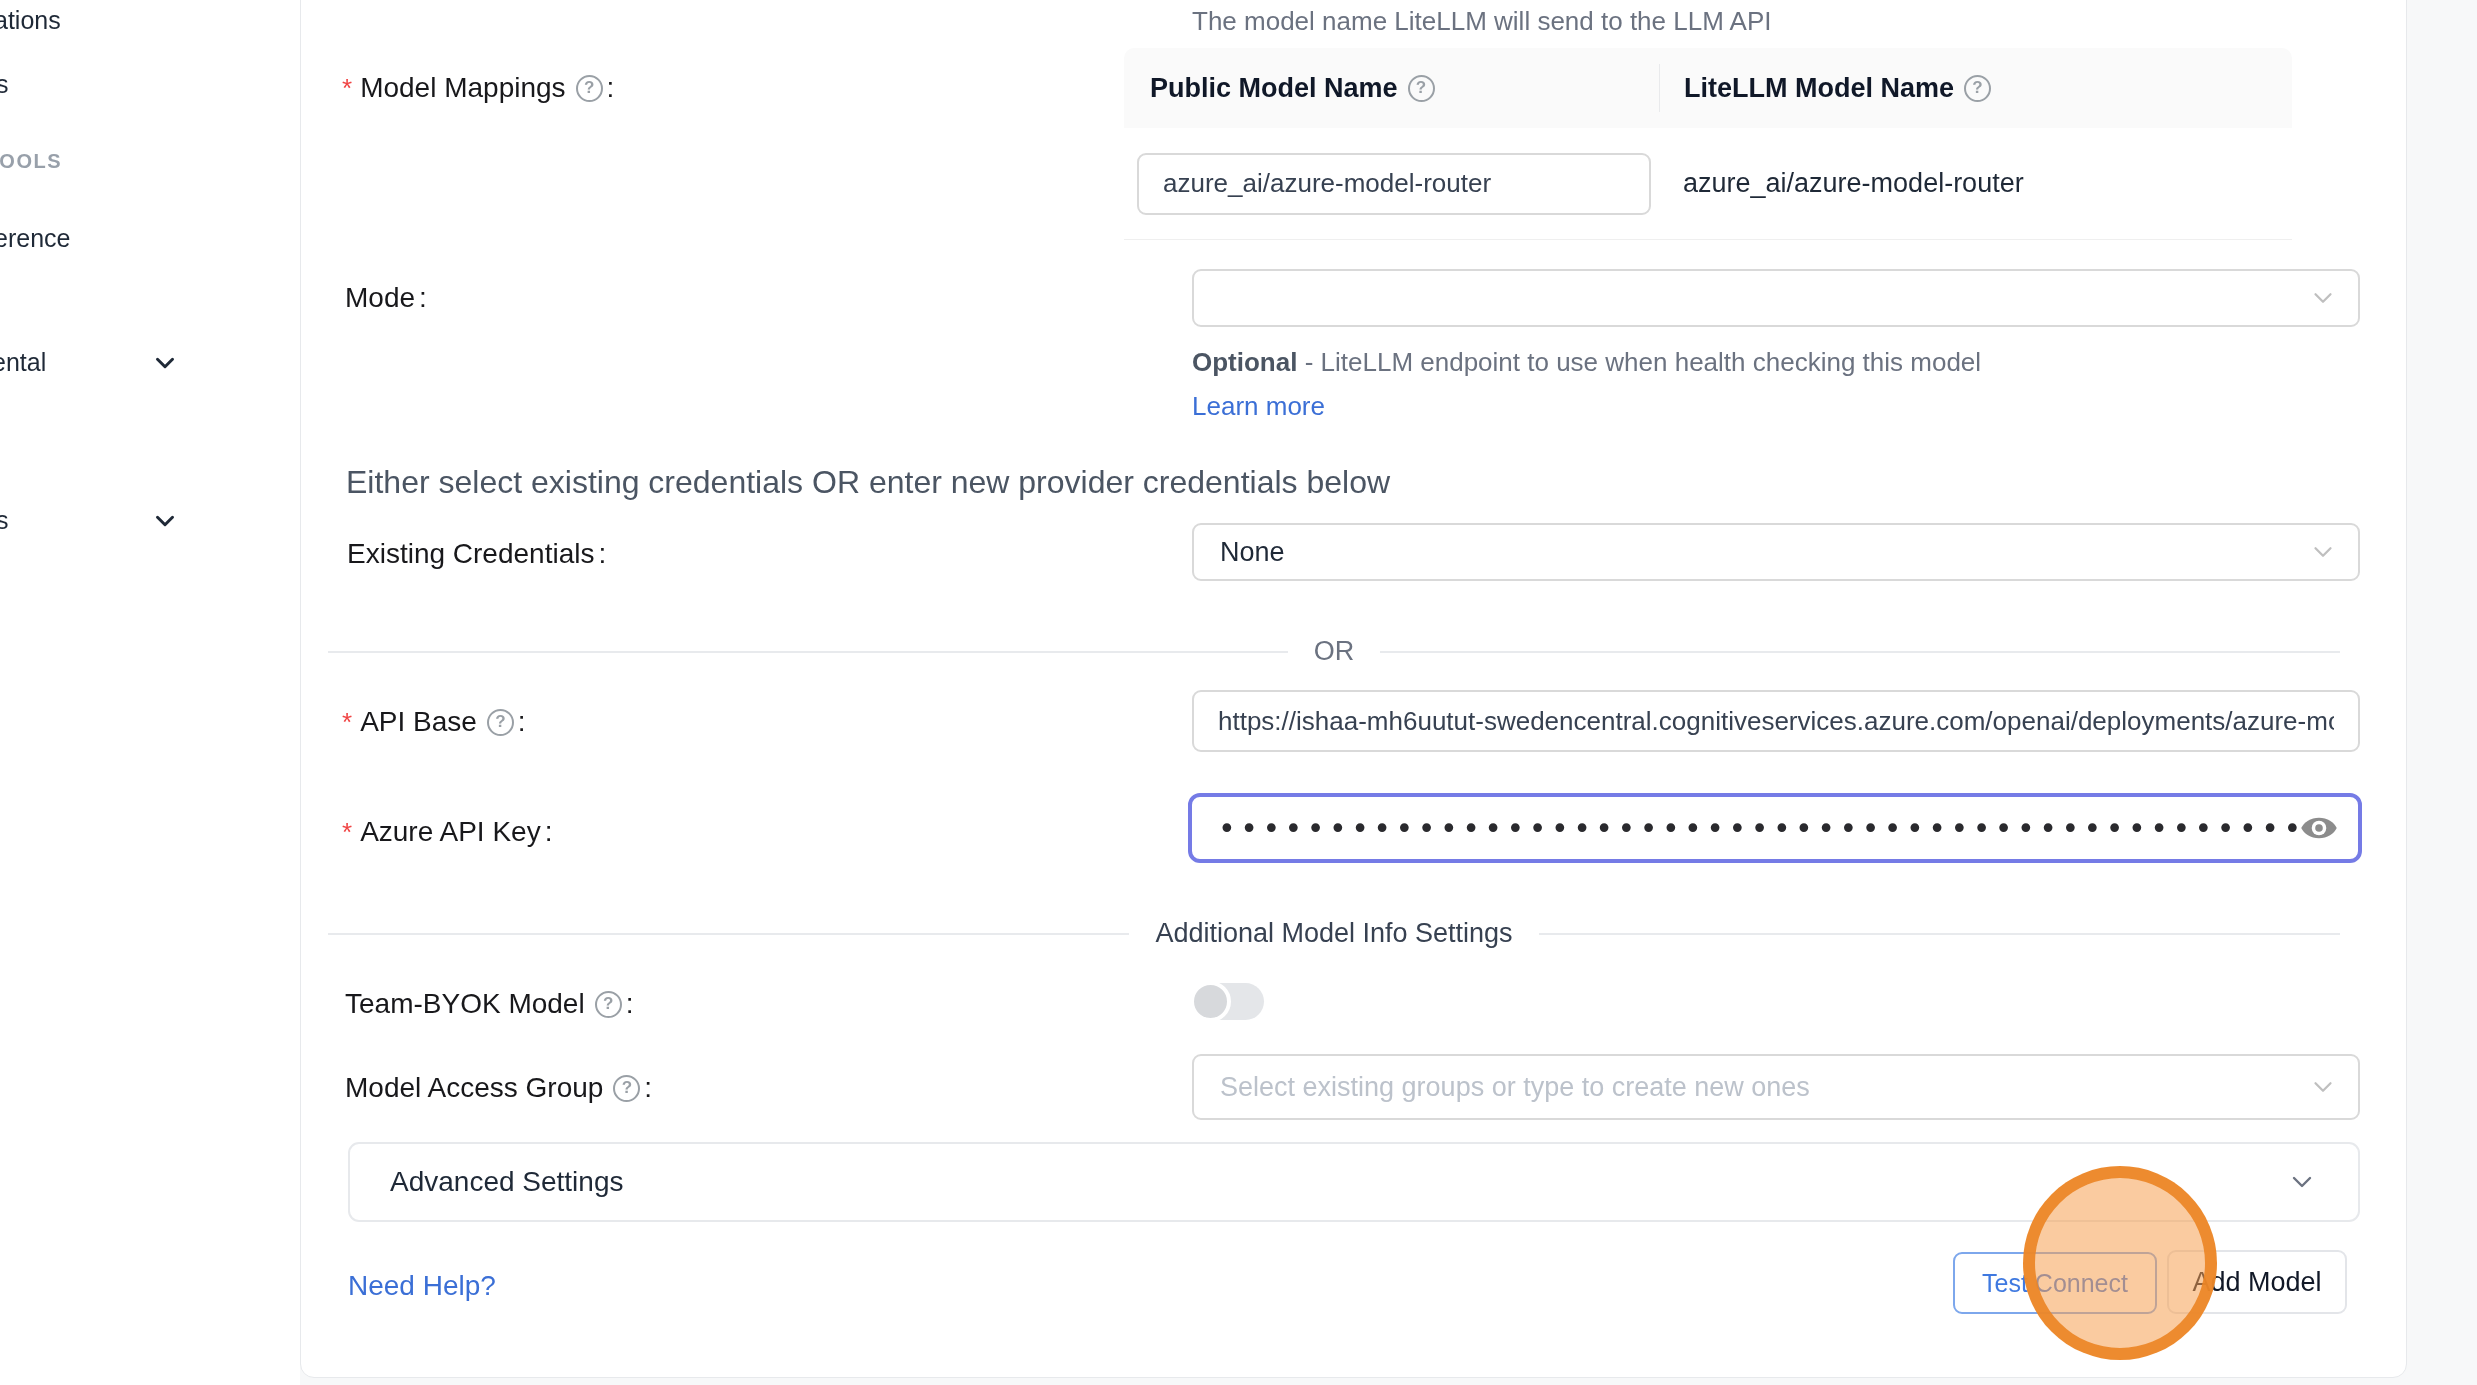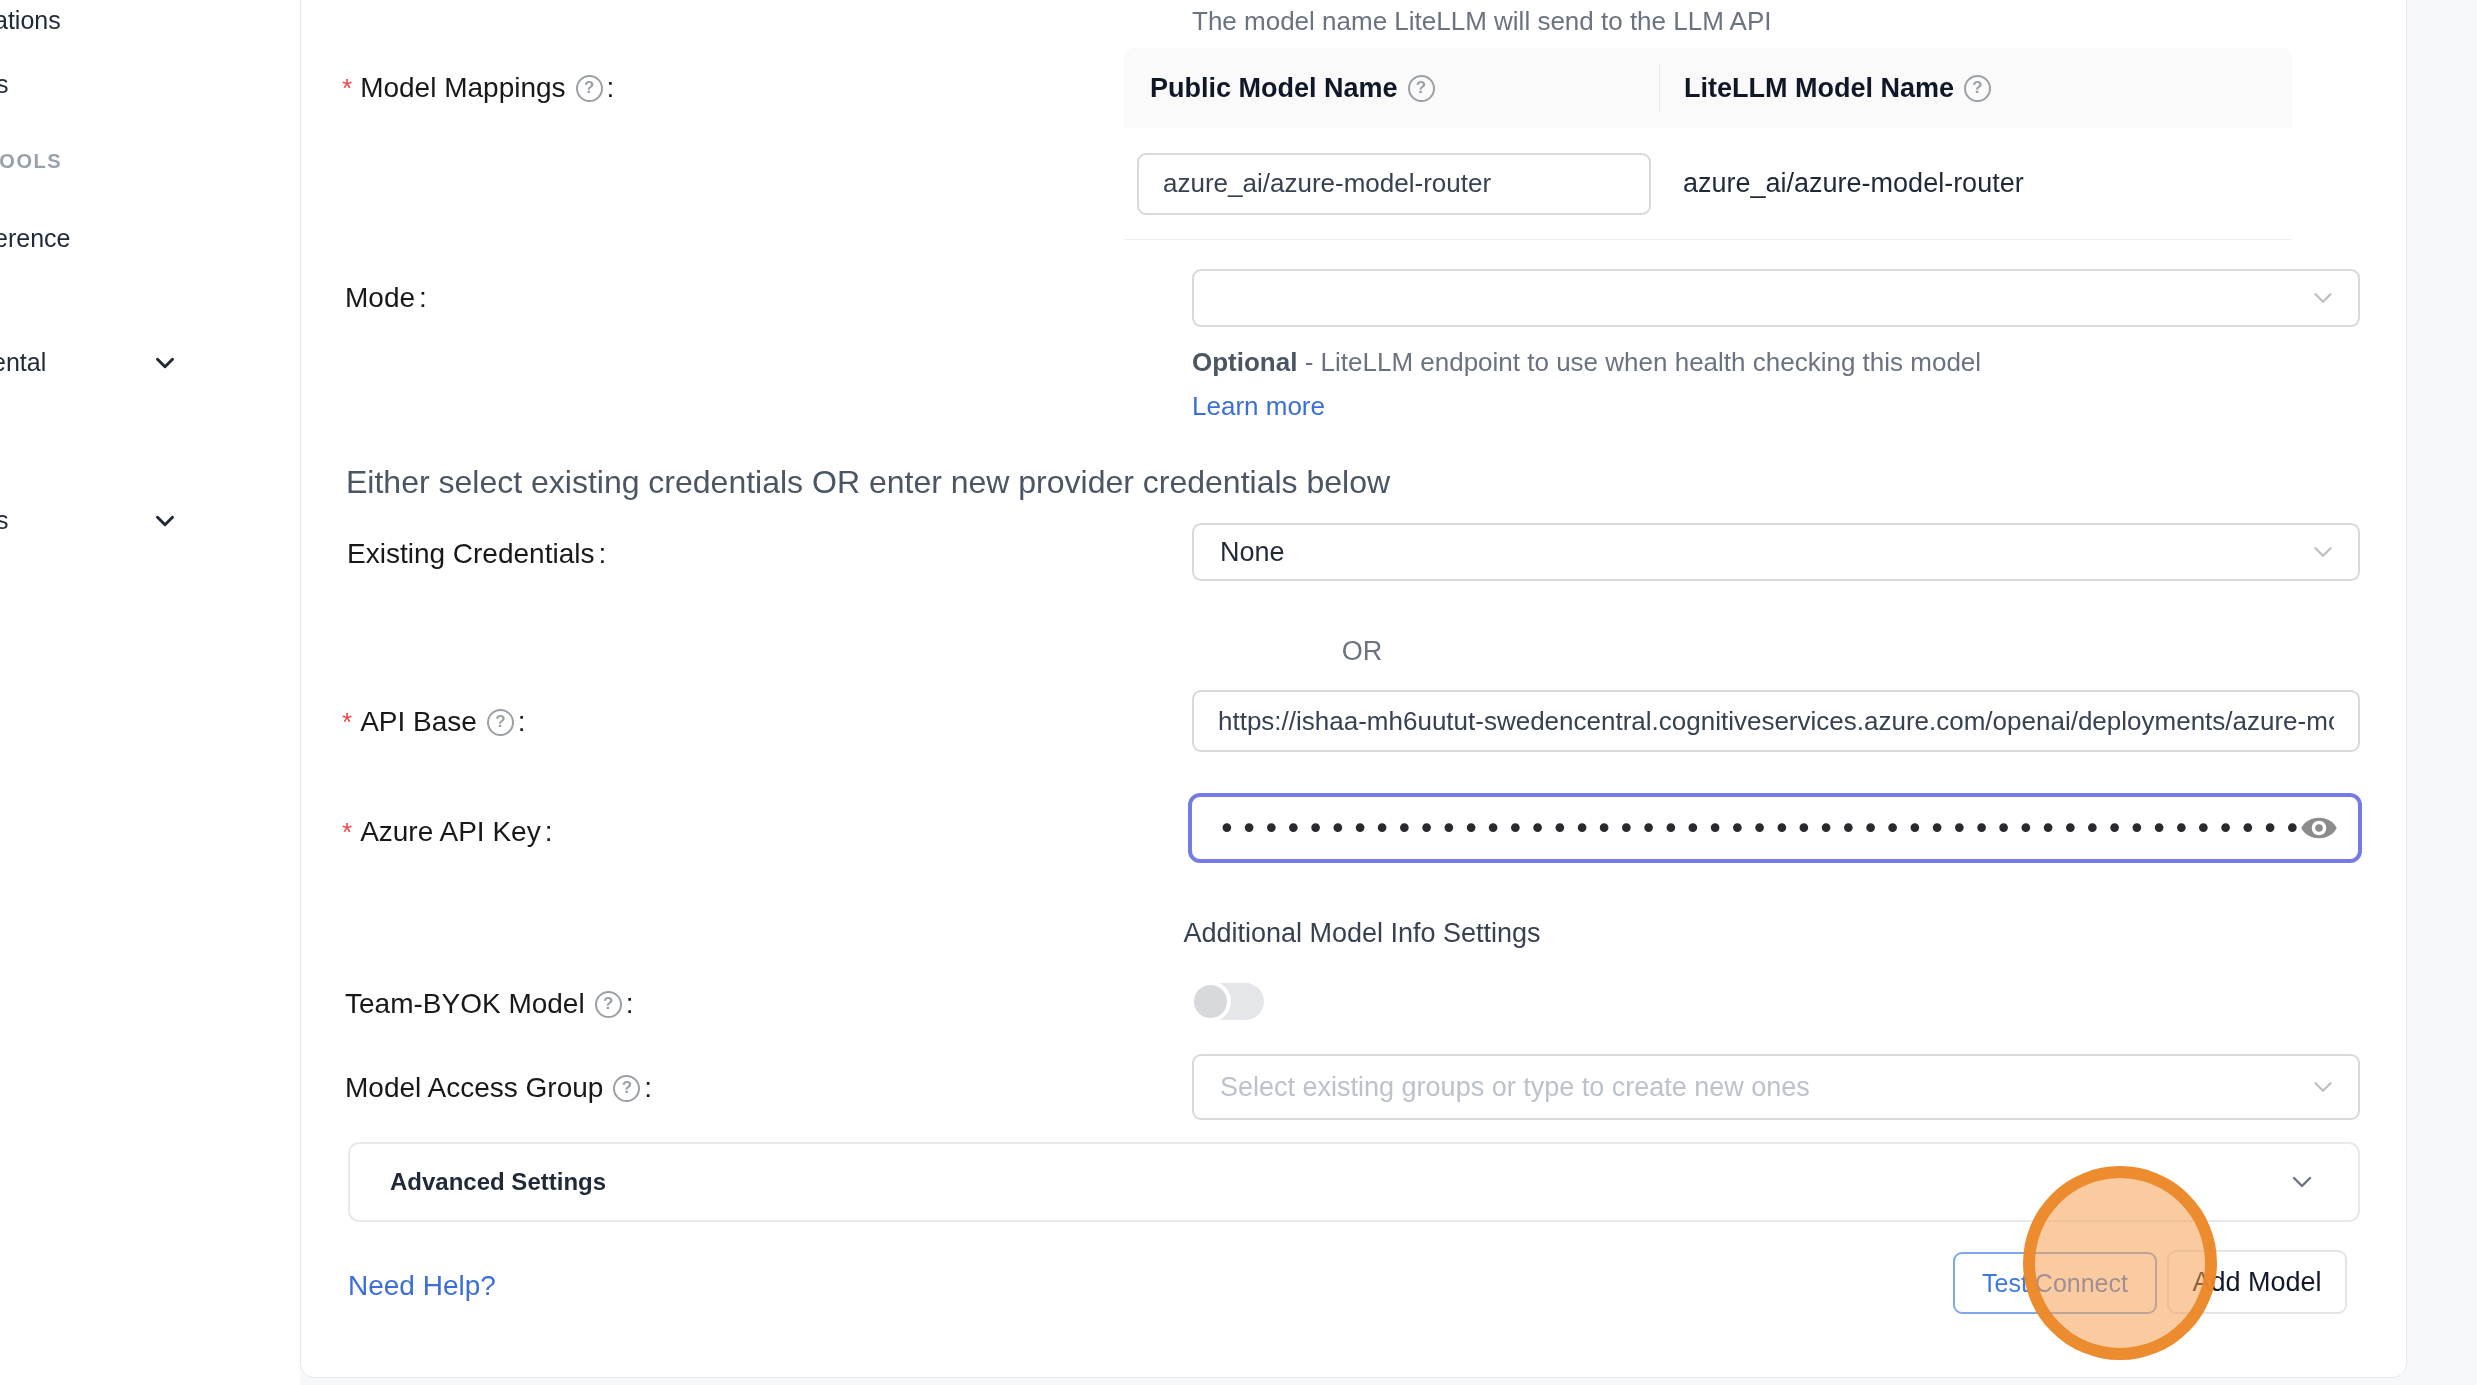--- a/index.html
+++ b/index.html
@@ -51,21 +51,21 @@
     font-size:26px; color:#374151; padding:0 24px; outline:none; width:100%;
     font-family:"Liberation Sans","DejaVu Sans",sans-serif;
   }
   .select {
     position:absolute; height:58px; border:2px solid #d9d9d9; border-radius:9px; background:#fff;
     display:flex; align-items:center; padding:0 60px 0 26px; font-size:27px; color:#1f2937;
   }
   .select .chev { position:absolute; right:20px; top:50%; margin-top:-15px; }
   .placeholder { color:#bcc2cb; }
 
-  .divider-row { position:absolute; left:356px; width:2012px; display:flex; align-items:center;flex-direction:column; }
+  .divider-row { position:absolute; left:328px; width:2012px; display:flex; align-items:center; }
   .divider-row .line { flex:1; height:2px; background:#e8eaed; }
   .divider-row .txt { padding:0 26px; font-size:27px; color:#6b7280; white-space:nowrap; }
   .divider-row .txt.dark { color:#374151; }
 
   .helper { font-size:26px; color:#6b7280; line-height:44px; }
   .helper b { color:#4b5563; }
   .link { color:#3b6fd6; cursor:pointer; }
 
   
   #key-input-wrap {
@@ -82,21 +82,21 @@
     position:absolute; left:-2px; top:-2px; width:41px; height:41px; border-radius:50%;
     background:#d7d9dc; border:4px solid #ffffff;
   }
 
   
   #advanced {
     position:absolute; left:348px; top:1142px; width:2012px; height:80px;
     border:2px solid #e7e9ec; border-radius:11px; background:#fff;
     display:flex; align-items:center; padding:0 40px; cursor:pointer;
   }
-  #advanced .ttl { font-size:24px; font-weight:700; color:#1f2937; flex:1; }
+  #advanced .ttl { font-size:28px; font-weight:400; color:#1f2937; flex:1; }
 
   
   .btn { position:absolute; display:flex; align-items:center; justify-content:center; border-radius:9px; background:#fff; cursor:pointer; white-space:nowrap; }
   #btn-test { left:1953px; top:1252px; width:204px; height:62px; border:2px solid #7da7ec; color:#3f79e0; font-size:25px; }
   #btn-add  { left:2167px; top:1250px; width:180px; height:64px; border:2px solid #e3e5e9; color:#111827; font-size:27px; }
   #need-help { left:348px; top:1270px; font-size:28px; }
 
   
   #click-ring {
     position:absolute; left:2023px; top:1166px; width:194px; height:194px;

